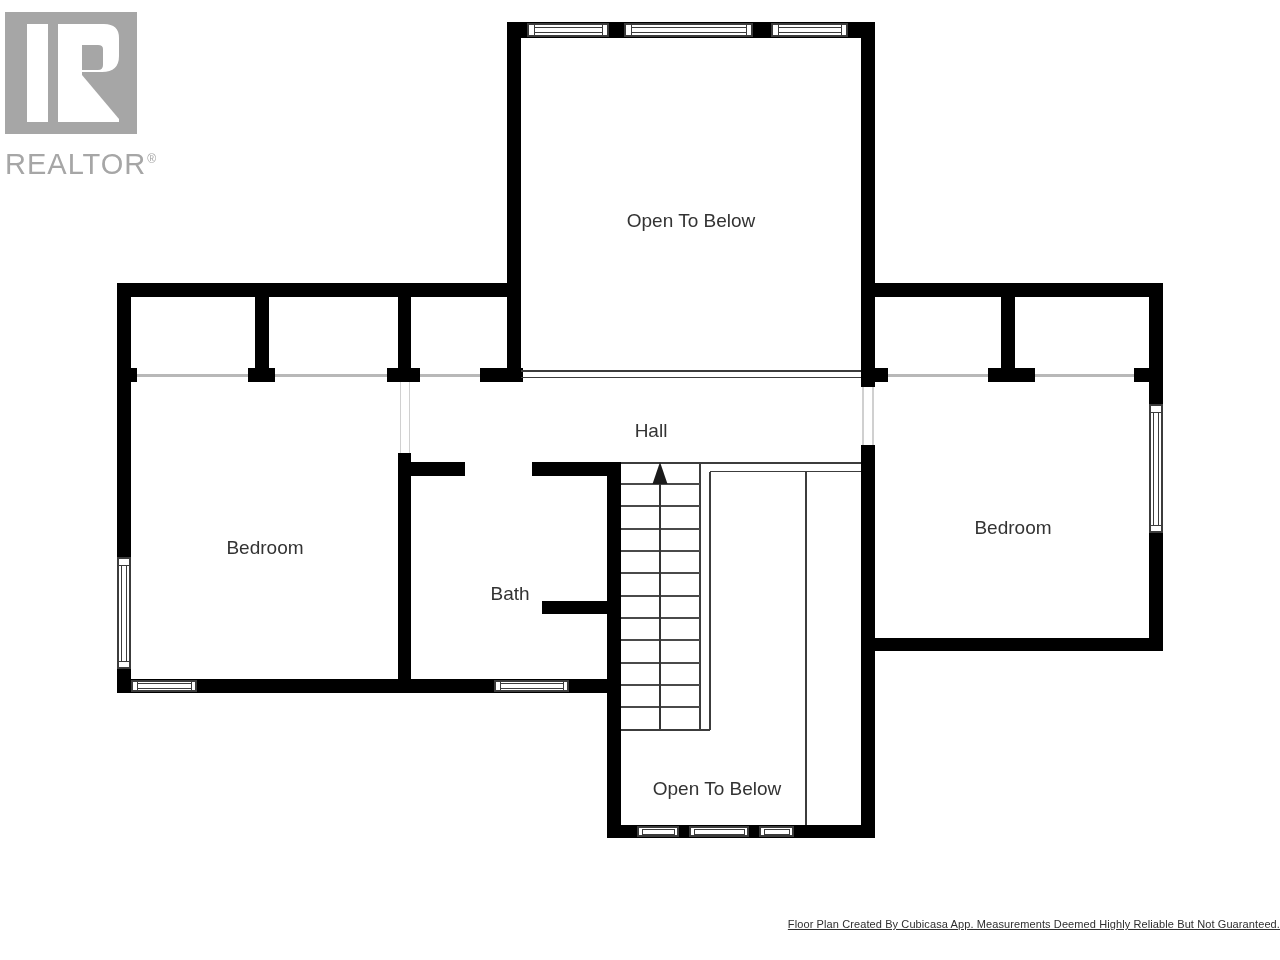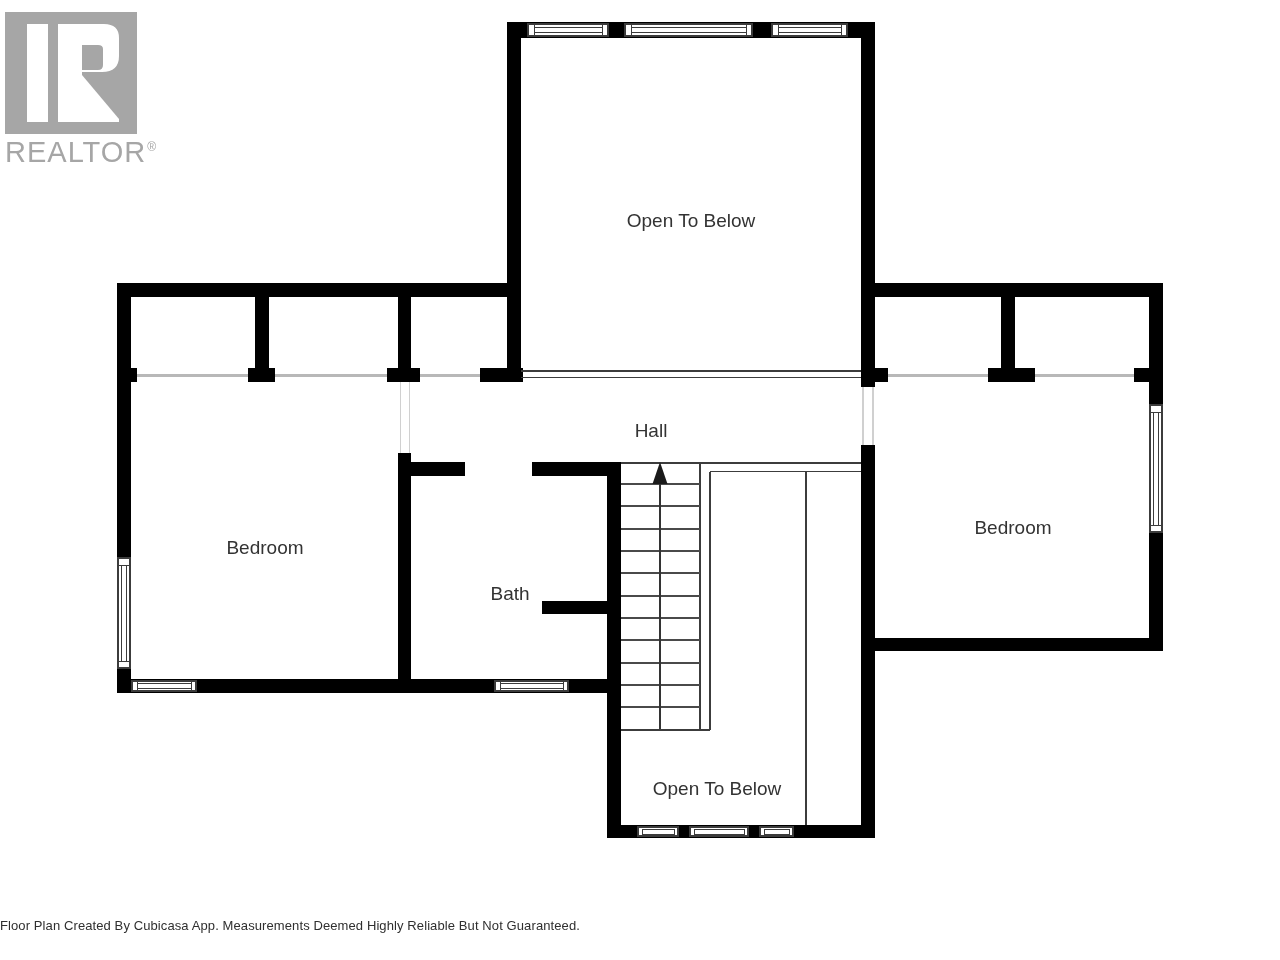--- a/index.html
+++ b/index.html
@@ -4,43 +4,43 @@
 <style>
   html,body{margin:0;padding:0;background:#fff;}
   .page{
     position:relative;width:1280px;height:960px;overflow:hidden;
     background:var(--background,#ffffff);
     font-family:"Liberation Sans",sans-serif;
   }
   .logo{position:absolute;left:5px;top:12px;width:170px;}
   .logo svg{display:block;}
   .brand{
-    margin-top:4px;color:var(--logo-color,#a6a6a6);
+    margin-top:16px;color:var(--logo-color,#a6a6a6);
     font-size:29px;font-weight:400;letter-spacing:1px;line-height:1;
     font-family:"Liberation Sans",sans-serif;
   }
   .brand .reg{font-size:12px;vertical-align:super;letter-spacing:0;margin-left:1px;}
   .plan-svg{position:absolute;left:0;top:0;}
   .plan-svg rect,.plan-svg line,.plan-svg path,.plan-svg polygon{shape-rendering:crispEdges;}
   .plan-svg .arrowhead{shape-rendering:auto;}
   .wall{fill:var(--wall,#000000);}
   .win-outer{fill:#ffffff;stroke:var(--line-dark,#3c3c3c);stroke-width:1.2;}
   .win-inner{fill:#ffffff;stroke:var(--line-dark,#3c3c3c);stroke-width:1;}
   .rail{stroke:var(--line-dark,#3c3c3c);stroke-width:2;fill:none;}
   .rail-thin{stroke:var(--line-dark,#3c3c3c);stroke-width:1.5;fill:none;}
   .tread{stroke:#4a4a4a;stroke-width:1.4;fill:none;}
   .closet-door{stroke:var(--line-light,#b8b8b8);stroke-width:3;fill:none;}
   .jamb{stroke:var(--jamb,#d0d0d0);stroke-width:1.5;fill:none;}
   .room-label{
     font-family:"Liberation Sans",sans-serif;font-size:19px;
     fill:var(--label,#333333);text-anchor:middle;
   }
   .footer{
-    position:absolute;left:0;right:0;top:918px;text-align:left;
-    font-size:13px;color:#2f2f2f;letter-spacing:0.1px;
+    position:absolute;left:0;right:0;top:918px;text-align:right;
+    font-size:11px;color:#2f2f2f;letter-spacing:0.1px;text-decoration:underline;
   }
 </style>
 </head>
 <body>
 
 <div class="page">
 
   <div class="logo">
     <svg width="132" height="122" viewBox="0 0 132 122">
       <rect x="0" y="0" width="132" height="122" fill="var(--logo-color,#a6a6a6)"></rect>

